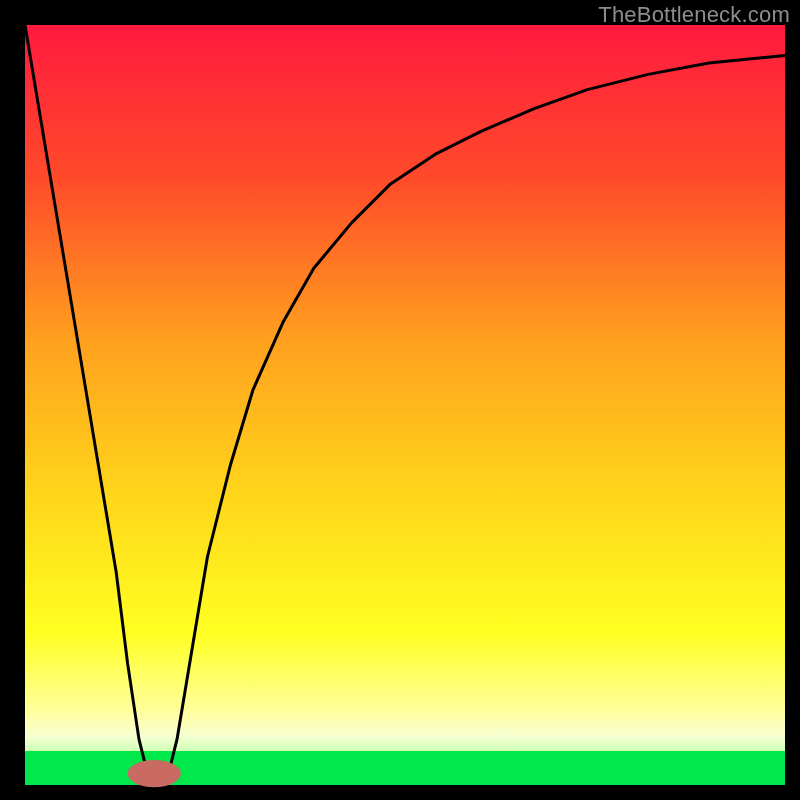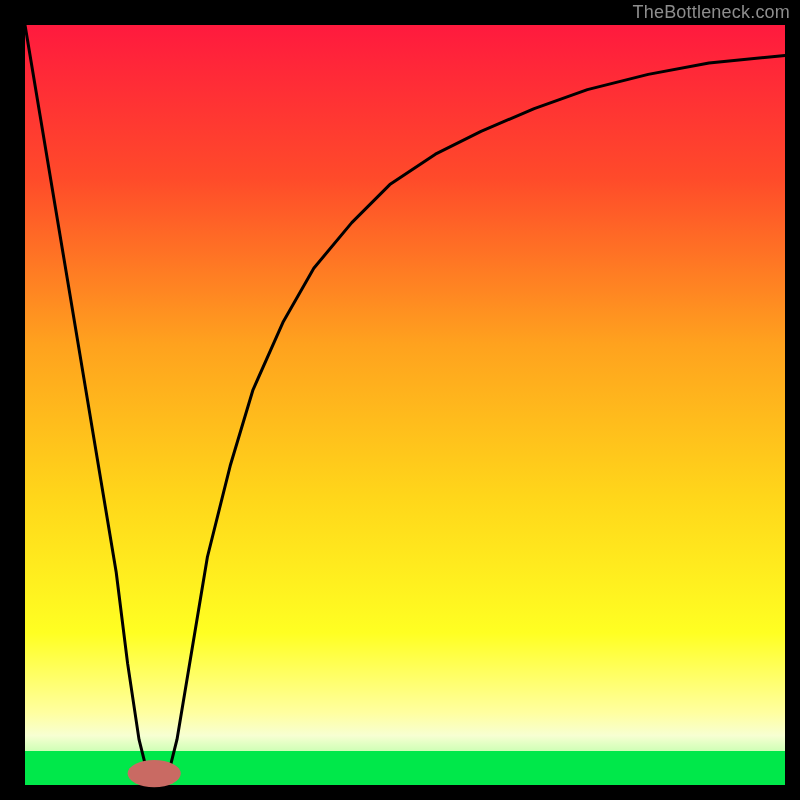--- a/index.html
+++ b/index.html
@@ -34,21 +34,21 @@
     inset: 0;
     width: 100%;
     height: 100%;
     overflow: visible;
   }
   .watermark {
     position: absolute;
     top: 2px;
     right: 10px;
     color: #8d8d8d;
-    font-size: 18px;
+    font-size: 22px;
     font-weight: 400;
     letter-spacing: 0.2px;
     user-select: none;
   }
 </style>
 </head>
 <body>
 
 <div class="stage">
 

